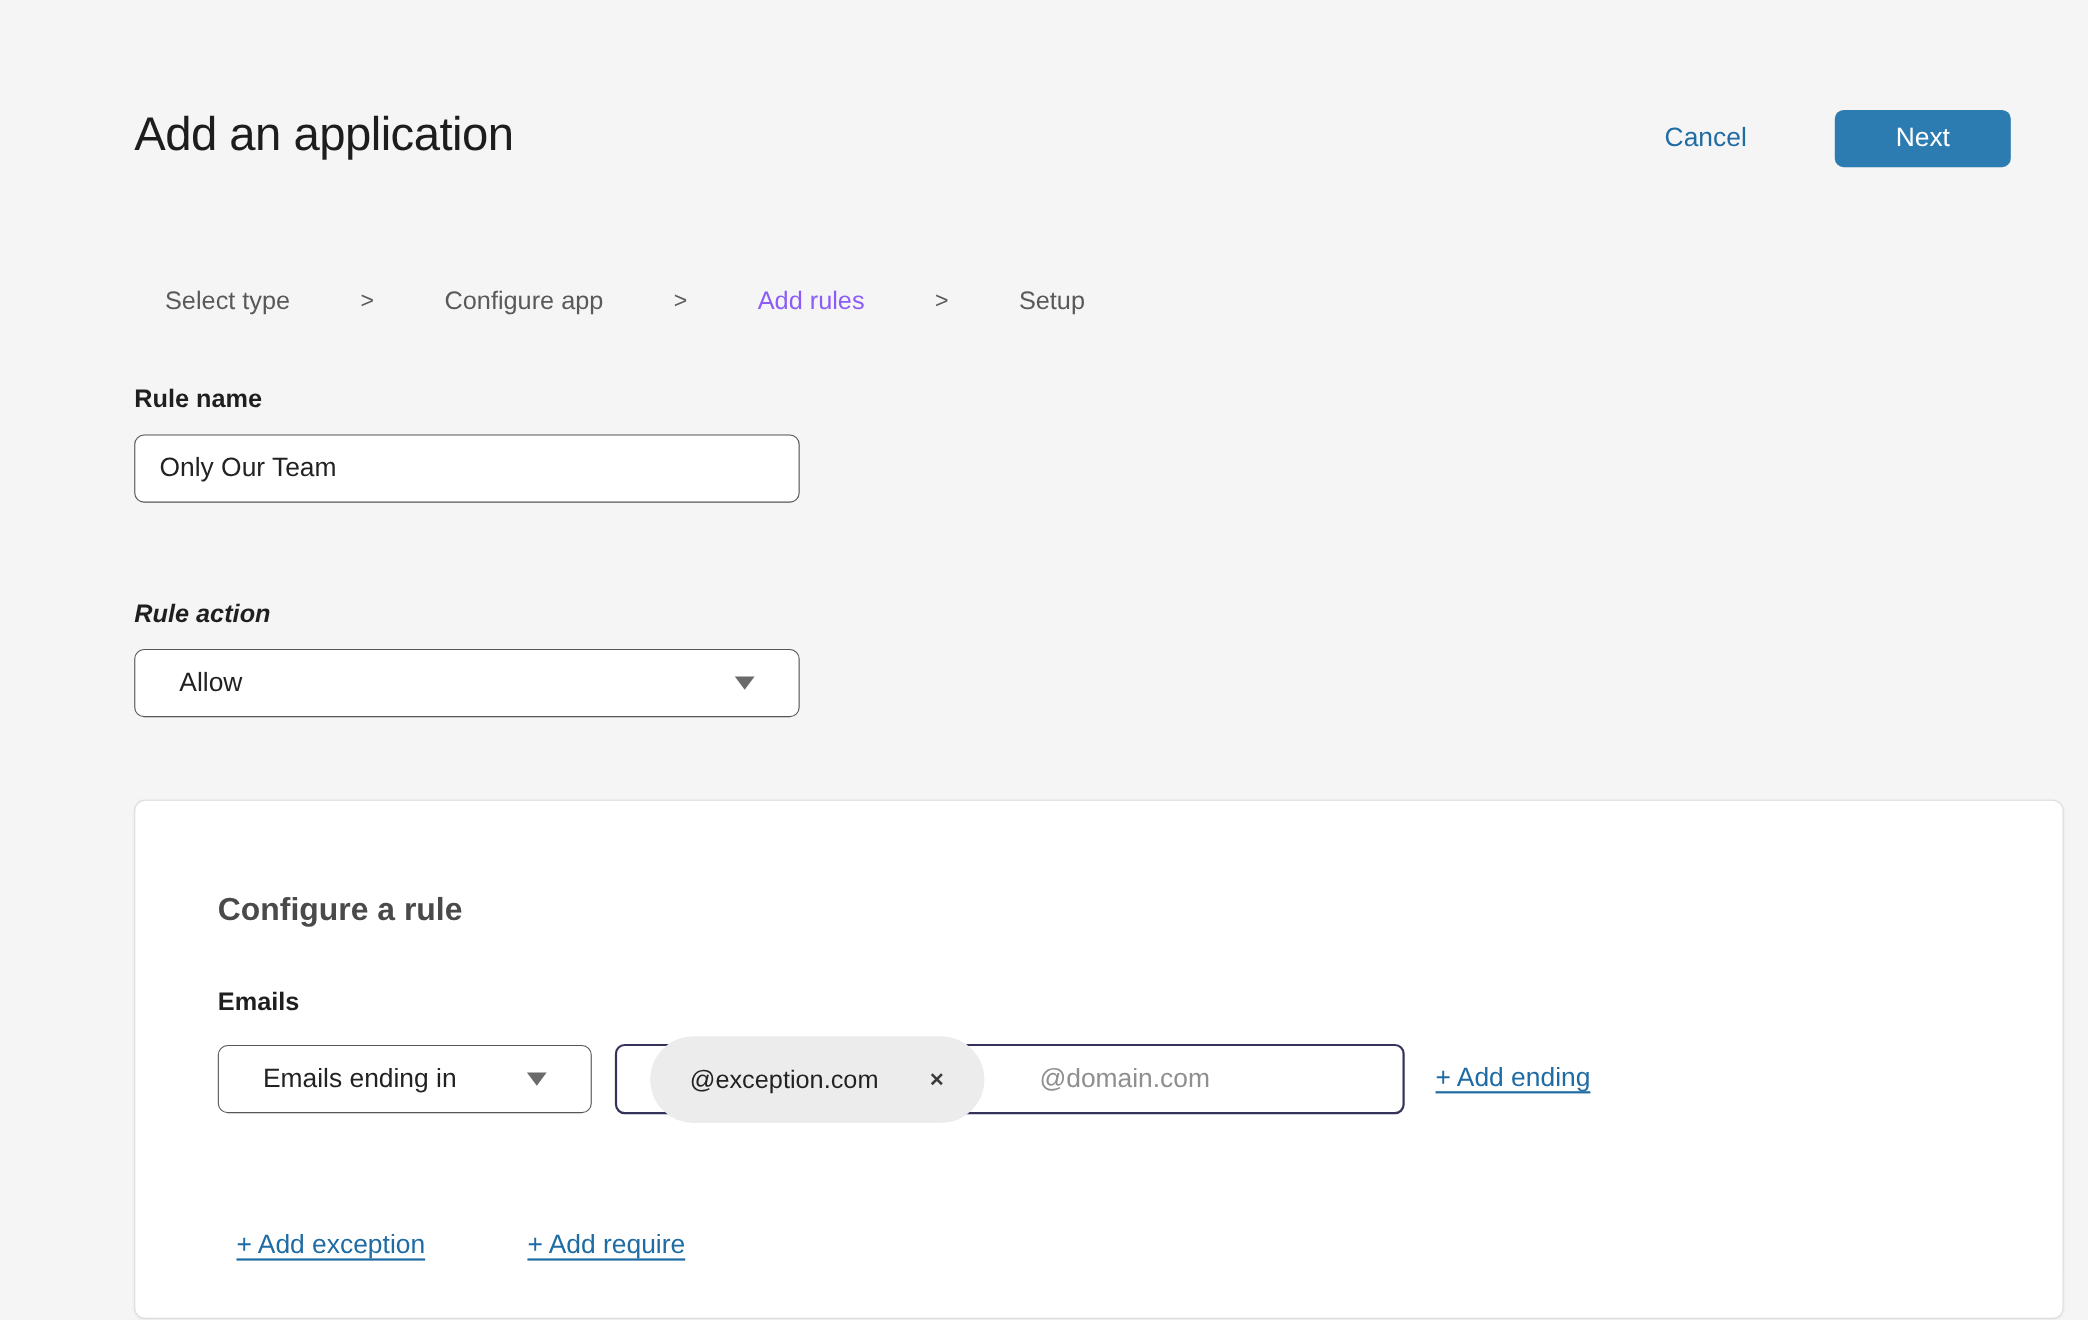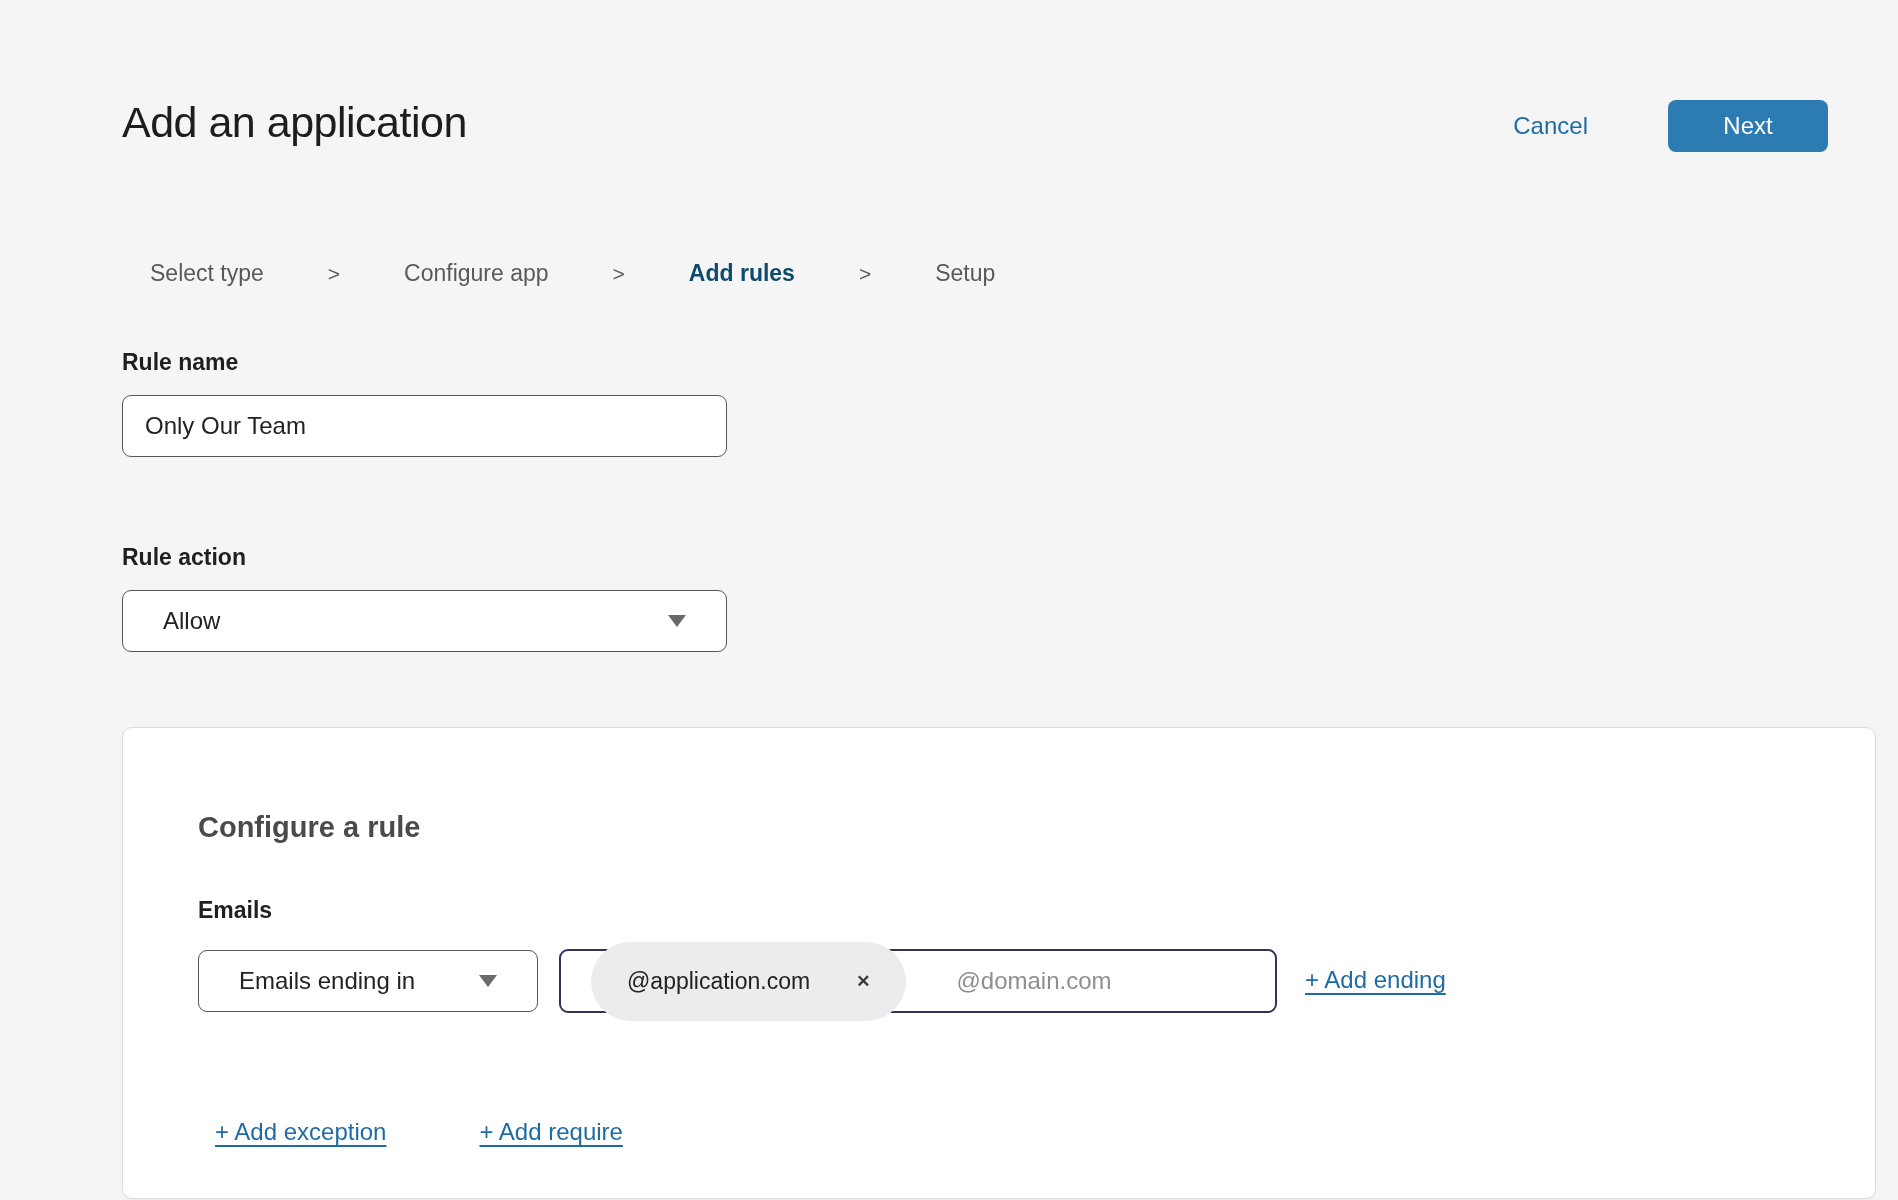--- a/index.html
+++ b/index.html
@@ -31,30 +31,30 @@
     font-family: inherit; cursor: pointer;
   }
 
   
   .breadcrumb {
     position: absolute; left: 86px; top: 196px;
     display: flex; align-items: center; gap: 32px;
     font-size: 23px; color: #595959;
   }
   .crumb { color: #595959; }
-  .crumb.active { color: #0c4a6e; font-weight: 700; }
+  .crumb.active { color: #8b5cf6; font-weight: 400; }
   .crumb-sep { color: #595959; font-size: 21px; }
 
   
   .field-label {
     position: absolute; left: 74px;
     font-size: 23px; font-weight: 700; color: #1f1f1f;
   }
   .label-rule-name { top: 301px; }
-  .label-rule-action { top: 496px; }
+  .label-rule-action { top: 496px; font-style: italic; }
 
   .text-input {
     position: absolute; left: 74px; top: 347px;
     width: 605px; height: 62px;
     border: 1.5px solid #565656; border-radius: 9px;
     background: #ffffff; padding: 0 22px;
     font-size: 24px; color: #222222; font-family: inherit;
     outline: none;
   }
 
@@ -160,21 +160,21 @@
   <h2 class="card-title">Configure a rule</h2>
   <div class="include-label">Emails</div>
 
   <div class="select-box select-include">
     <span class="select-value">Emails ending in</span>
     <span class="caret-down"></span>
   </div>
 
   <div class="chip-input">
     <span class="chip">
-      <span>@application.com</span>
+      <span>@exception.com</span>
       <span class="chip-remove">✕</span>
     </span>
     <input class="chip-ghost-input" type="text" placeholder="@domain.com" style="">
   </div>
 
   <a class="link-blue add-include-link">+ Add ending</a>
 
   <div class="bottom-links">
     <a class="link-blue">+ Add exception</a>
     <a class="link-blue">+ Add require</a>

